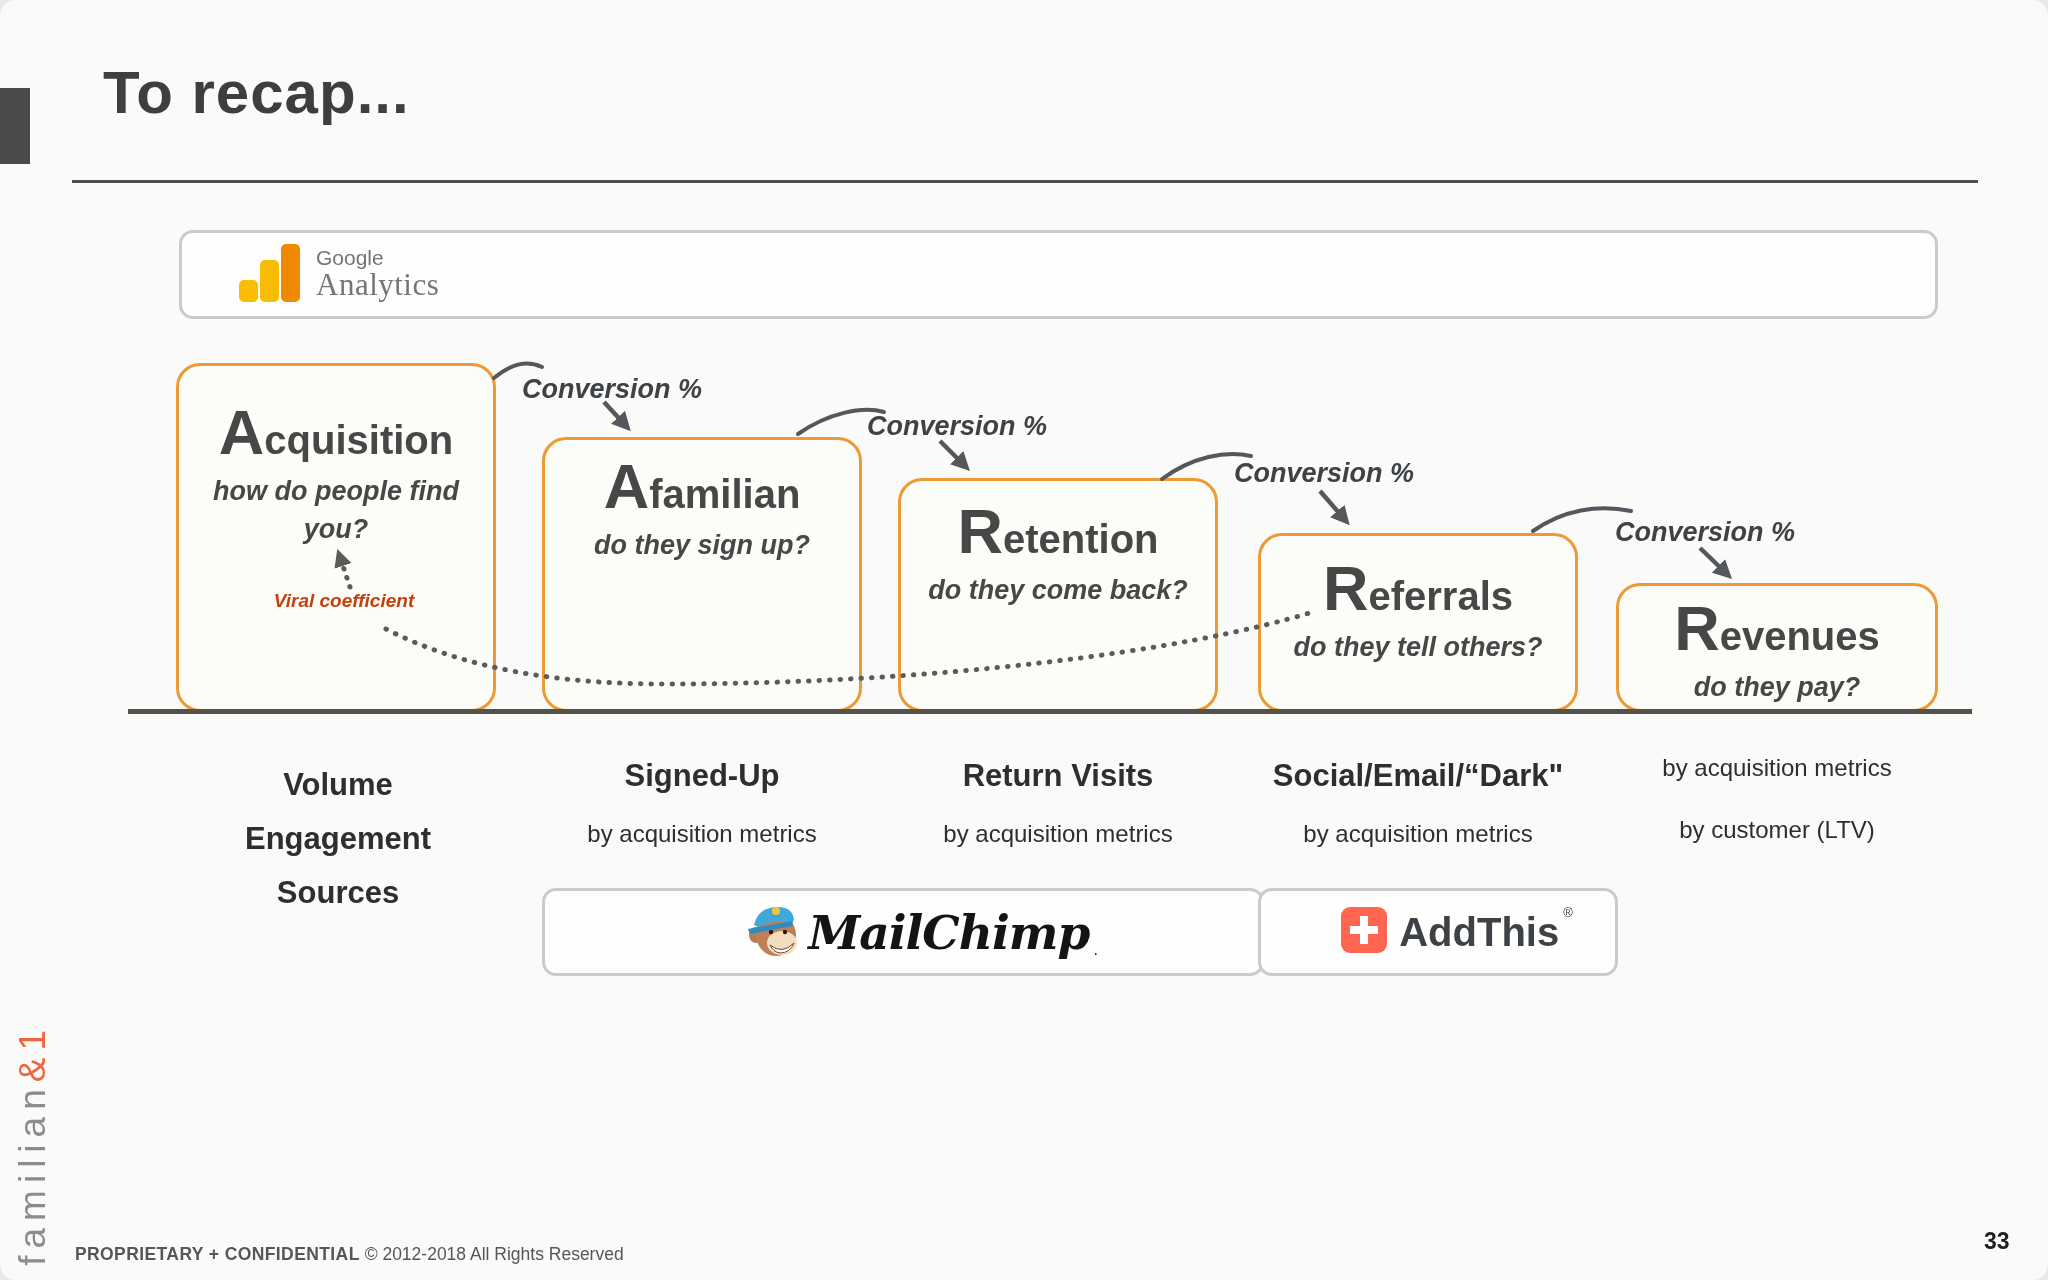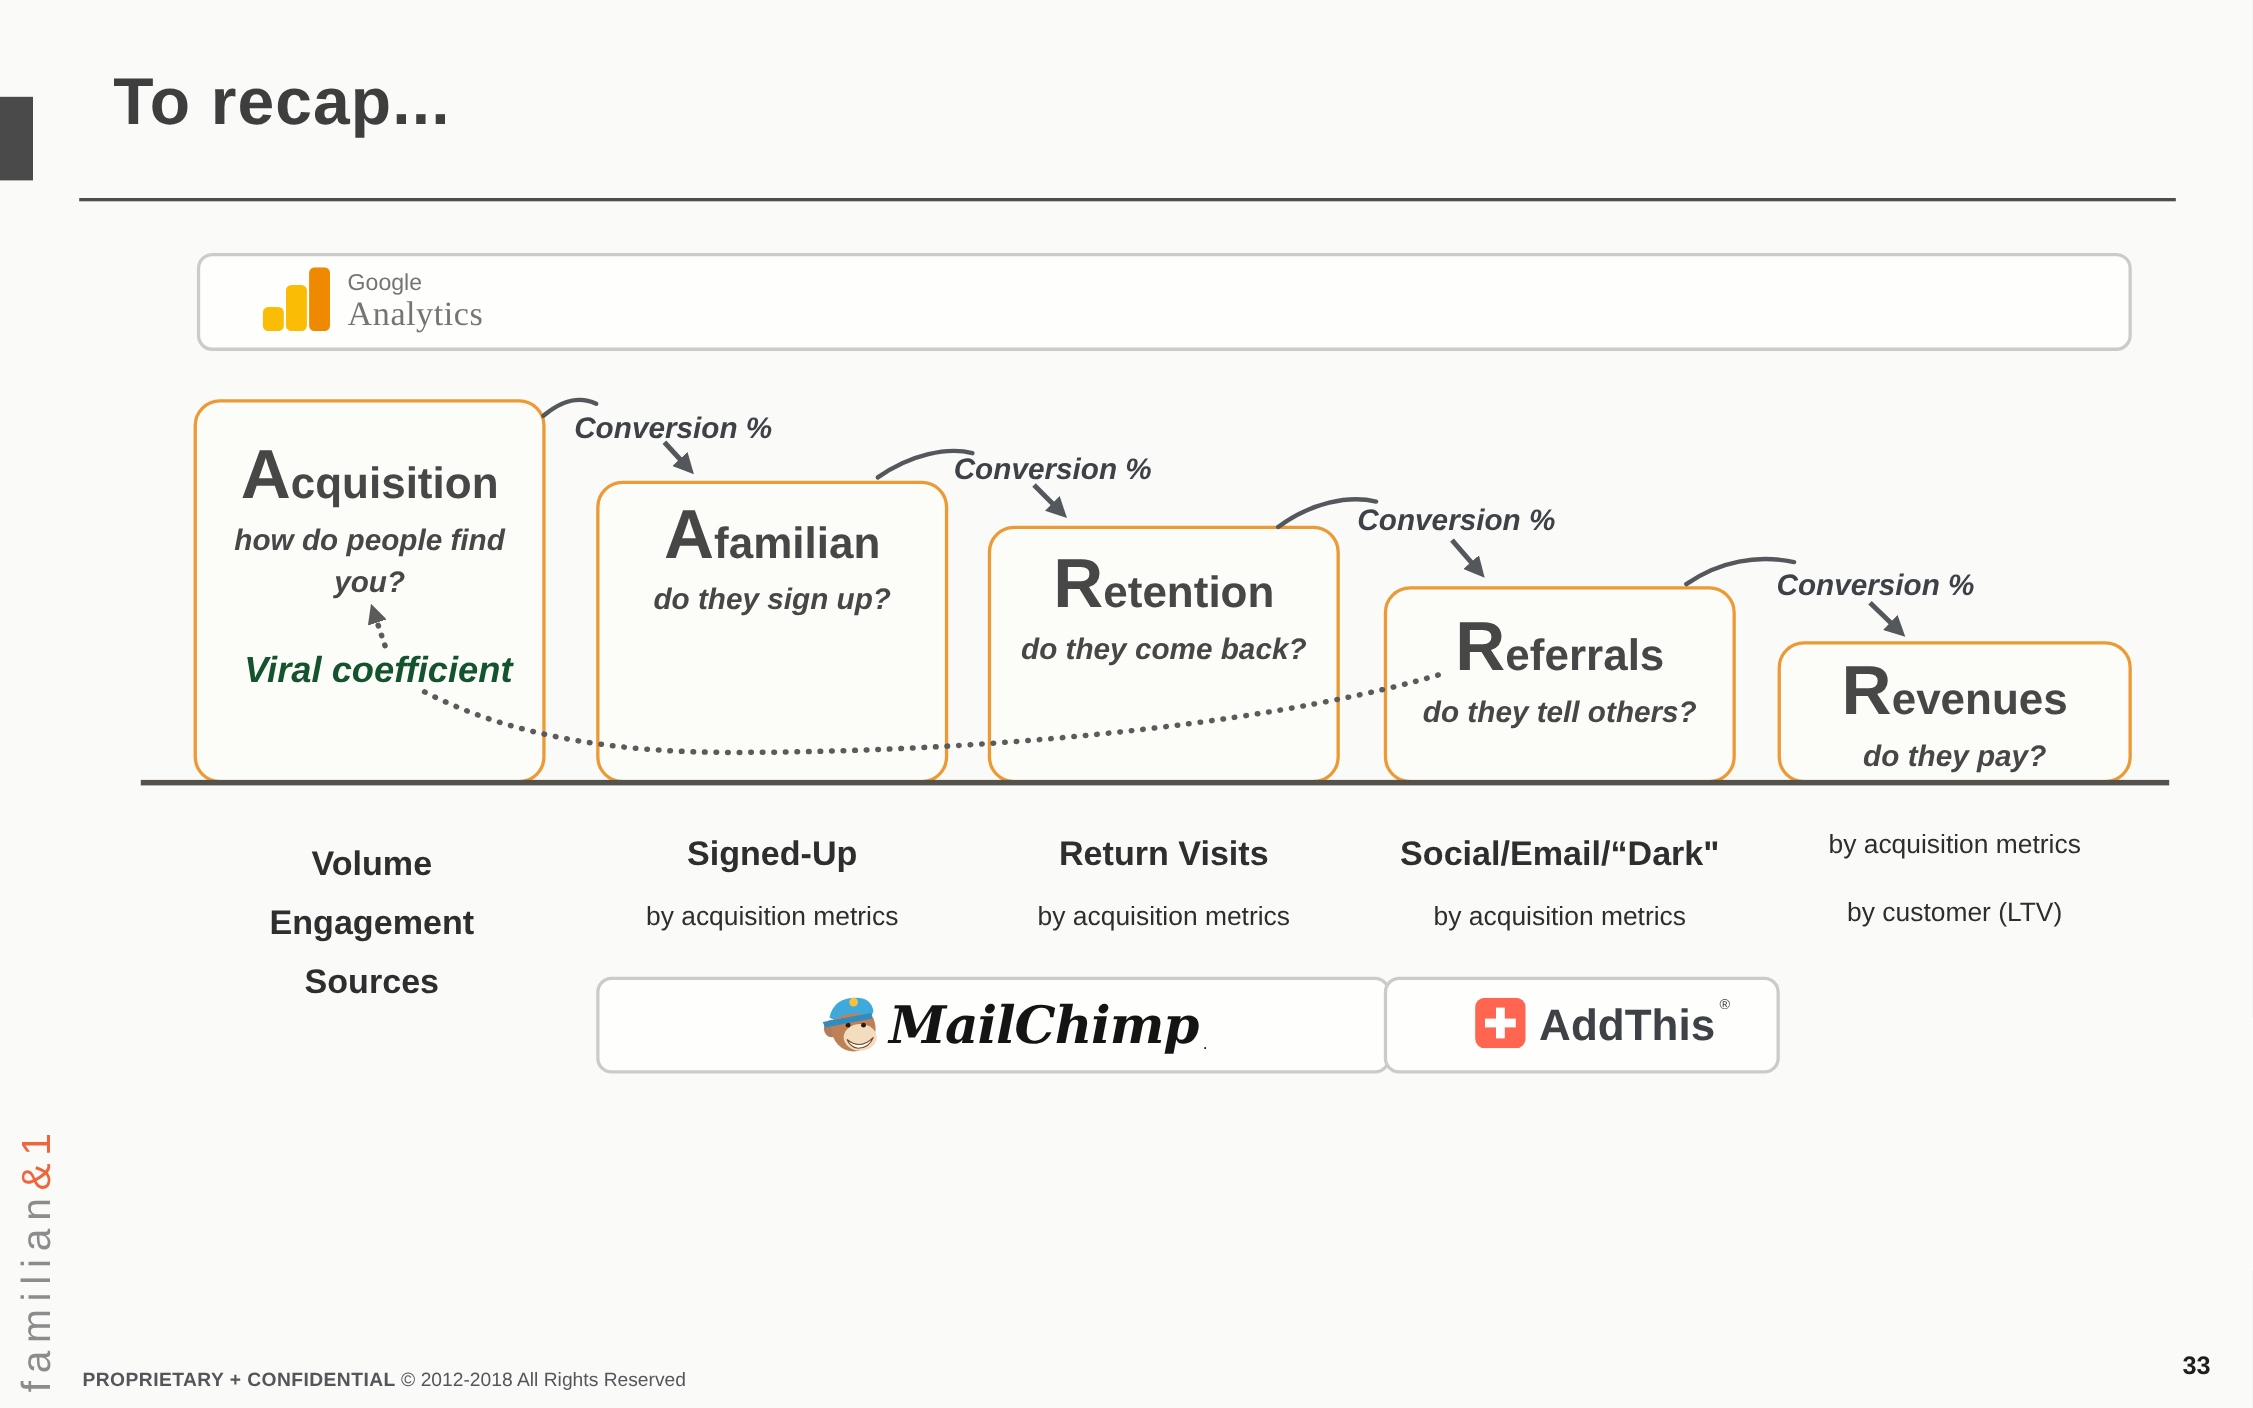--- a/index.html
+++ b/index.html
@@ -1,17 +1,17 @@
 <!DOCTYPE html>
 <html><head>
 <meta charset="utf-8">
 <style>
   html,body{margin:0;padding:0;background:#e8e8e8;}
   .slide{position:relative;width:2048px;height:1280px;background:#FAFAF8;overflow:hidden;
-         font-family:"Liberation Sans", sans-serif;}
+         font-family:"Liberation Sans", sans-serif;border-radius:16px;}
 
   
   .title-square{position:absolute;left:0;top:88px;width:30px;height:76px;background:#4A4A4A;}
   .page-title{position:absolute;left:103px;top:58px;font-size:60px;font-weight:bold;color:#3E3E3E;letter-spacing:1px;}
   .title-rule{position:absolute;left:72px;top:180px;width:1906px;height:3px;background:#4D4D4D;}
 
   
   .frame{position:absolute;border:3px solid #CBCBCB;border-radius:14px;background:#FEFEFD;z-index:2;padding-left:38px;}
   .ga-box{left:179px;top:230px;width:1753px;height:83px;display:flex;align-items:center;padding-left:0;}
   .ga-inner{display:flex;align-items:center;gap:14px;margin-left:56px;}
@@ -30,21 +30,21 @@
   .fb4{left:1258px;top:533px;width:320px;height:179px;padding-top:20px;}
   .fb5{left:1616px;top:583px;width:322px;height:129px;padding-top:10px;}
 
   .conv{position:absolute;width:240px;text-align:center;font-style:italic;font-weight:bold;
         font-size:27px;color:#3E4247;white-space:nowrap;z-index:3;}
   .conv1{left:492px;top:374px;}
   .conv2{left:837px;top:411px;}
   .conv3{left:1204px;top:458px;}
   .conv4{left:1585px;top:517px;}
   .viral{position:absolute;left:194px;top:590px;width:300px;text-align:center;font-style:italic;
-         font-weight:bold;font-size:33px;color:#14532d;z-index:3;}
+         font-weight:bold;font-size:19px;color:#c2410c;z-index:3;}
 
   
   .mcol{position:absolute;text-align:center;color:#2E2E2E;z-index:2;}
   .mc1{left:176px;top:758px;width:324px;font-size:31px;font-weight:bold;line-height:54px;}
   .mc2{left:542px;top:758px;width:320px;}
   .mc3{left:898px;top:758px;width:320px;}
   .mc4{left:1250px;top:758px;width:336px;}
   .mc5{left:1616px;top:754px;width:322px;}
   .mtitle{font-size:31px;font-weight:bold;line-height:36px;margin-bottom:26px;}
   .msub{font-size:24px;font-weight:normal;}

